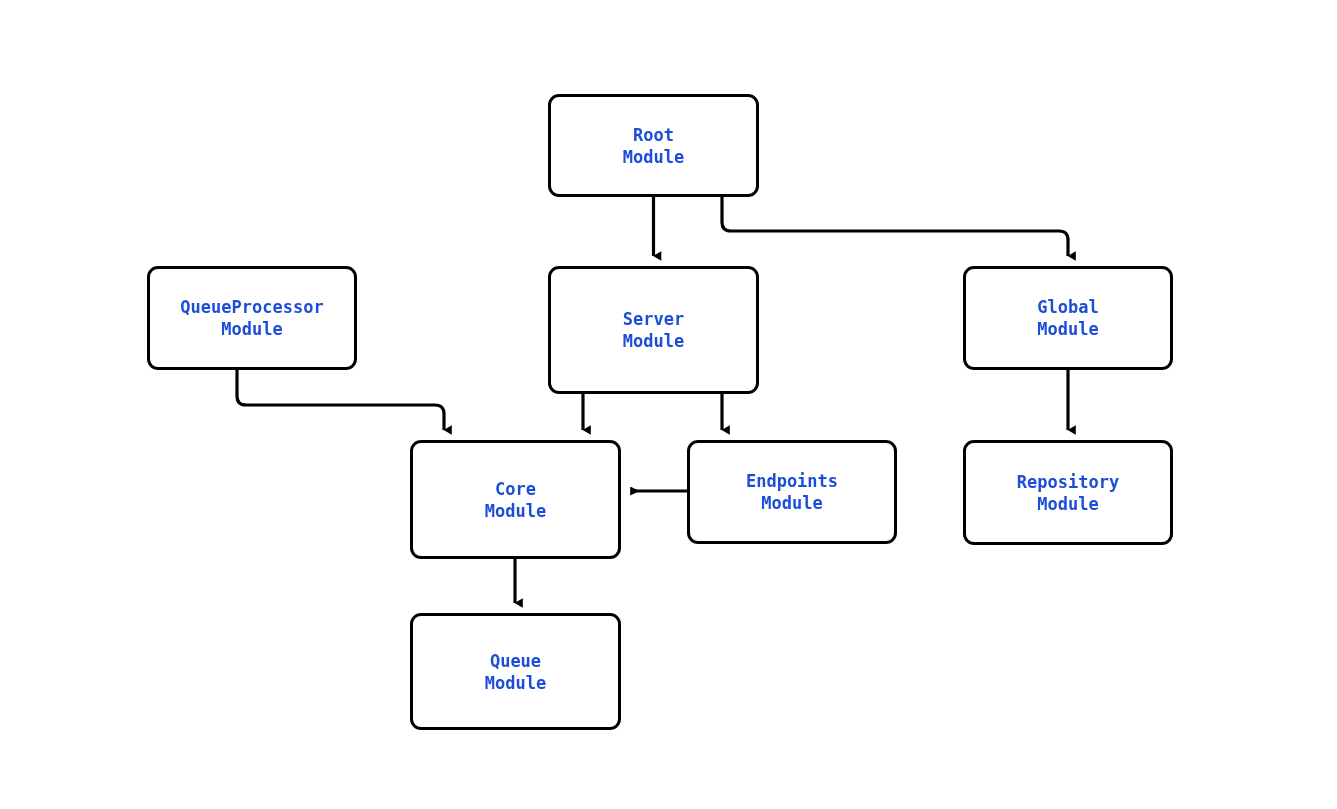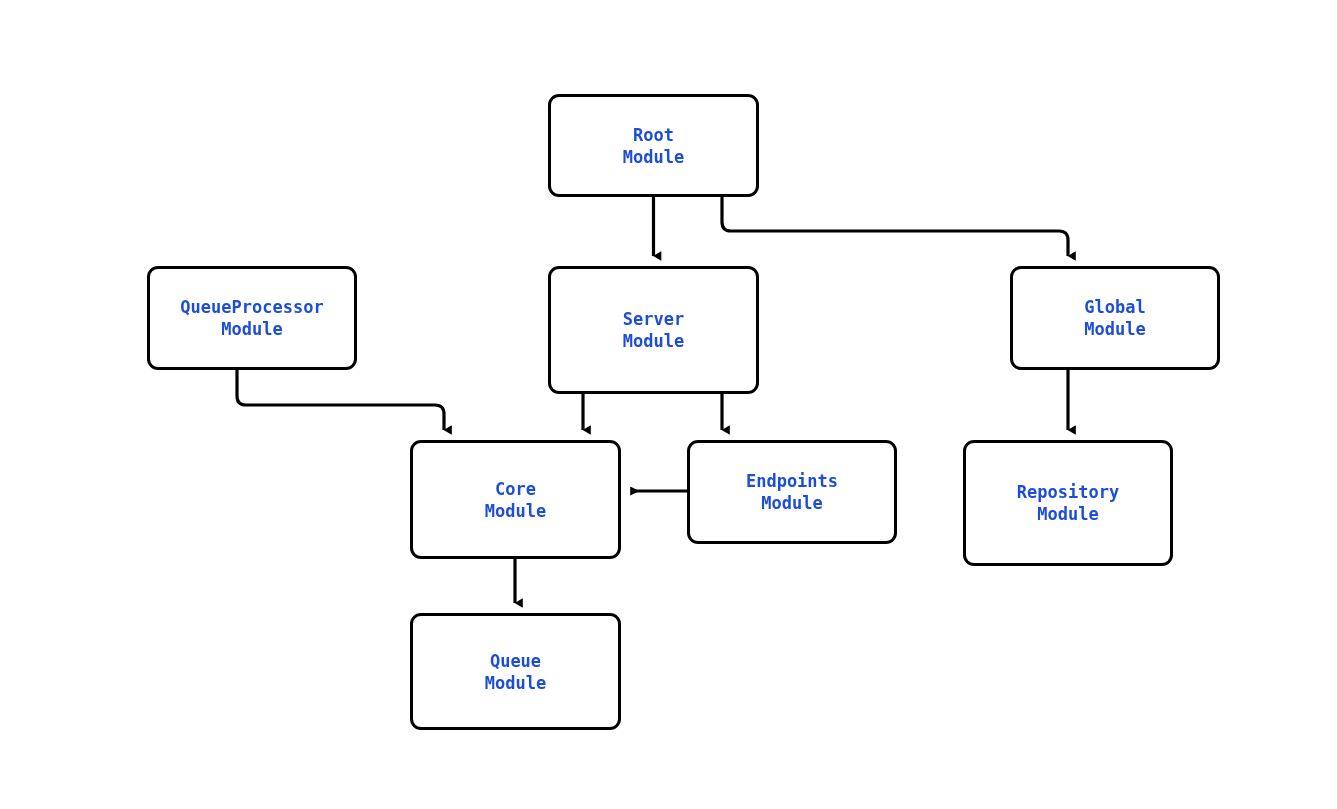--- a/index.html
+++ b/index.html
@@ -88,36 +88,36 @@
   <div class="node" style="left:115px; top:266px; width:210px; height:104px;margin-left:32px;">
     <span class="node-line">QueueProcessor</span>
     <span class="node-line">Module</span>
   </div>
 
   <div class="node" style="left:548px; top:266px; width:211px; height:128px;">
     <span class="node-line">Server</span>
     <span class="node-line">Module</span>
   </div>
 
-  <div class="node" style="left:963px; top:266px; width:210px; height:104px;margin-left:47px;">
+  <div class="node" style="left:963px; top:266px; width:210px; height:104px;">
     <span class="node-line">Global</span>
     <span class="node-line">Module</span>
   </div>
 
   <div class="node" style="left:410px; top:440px; width:211px; height:119px;">
     <span class="node-line">Core</span>
     <span class="node-line">Module</span>
   </div>
 
   <div class="node" style="left:687px; top:440px; width:210px; height:104px;">
     <span class="node-line">Endpoints</span>
     <span class="node-line">Module</span>
   </div>
 
-  <div class="node" style="left:963px; top:440px; width:210px; height:126px;">
+  <div class="node" style="left:963px; top:440px; width:210px; height:105px;">
     <span class="node-line">Repository</span>
     <span class="node-line">Module</span>
   </div>
 
   <div class="node" style="left:410px; top:613px; width:211px; height:117px;">
     <span class="node-line">Queue</span>
     <span class="node-line">Module</span>
   </div>
 
 </div>

